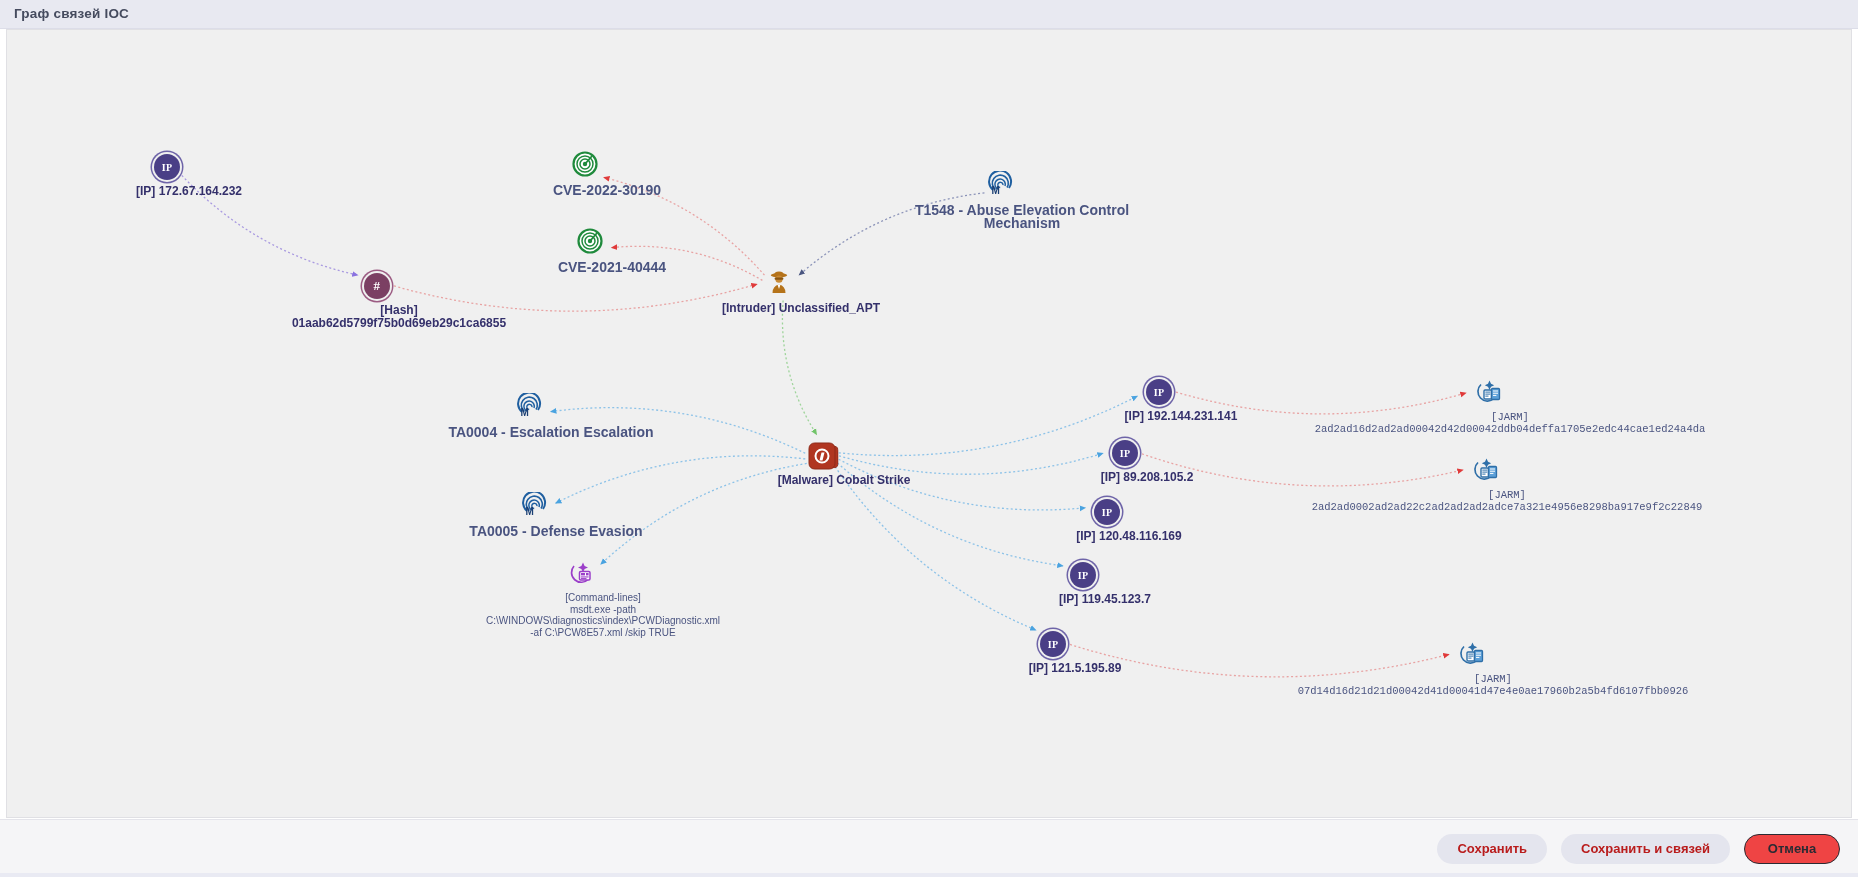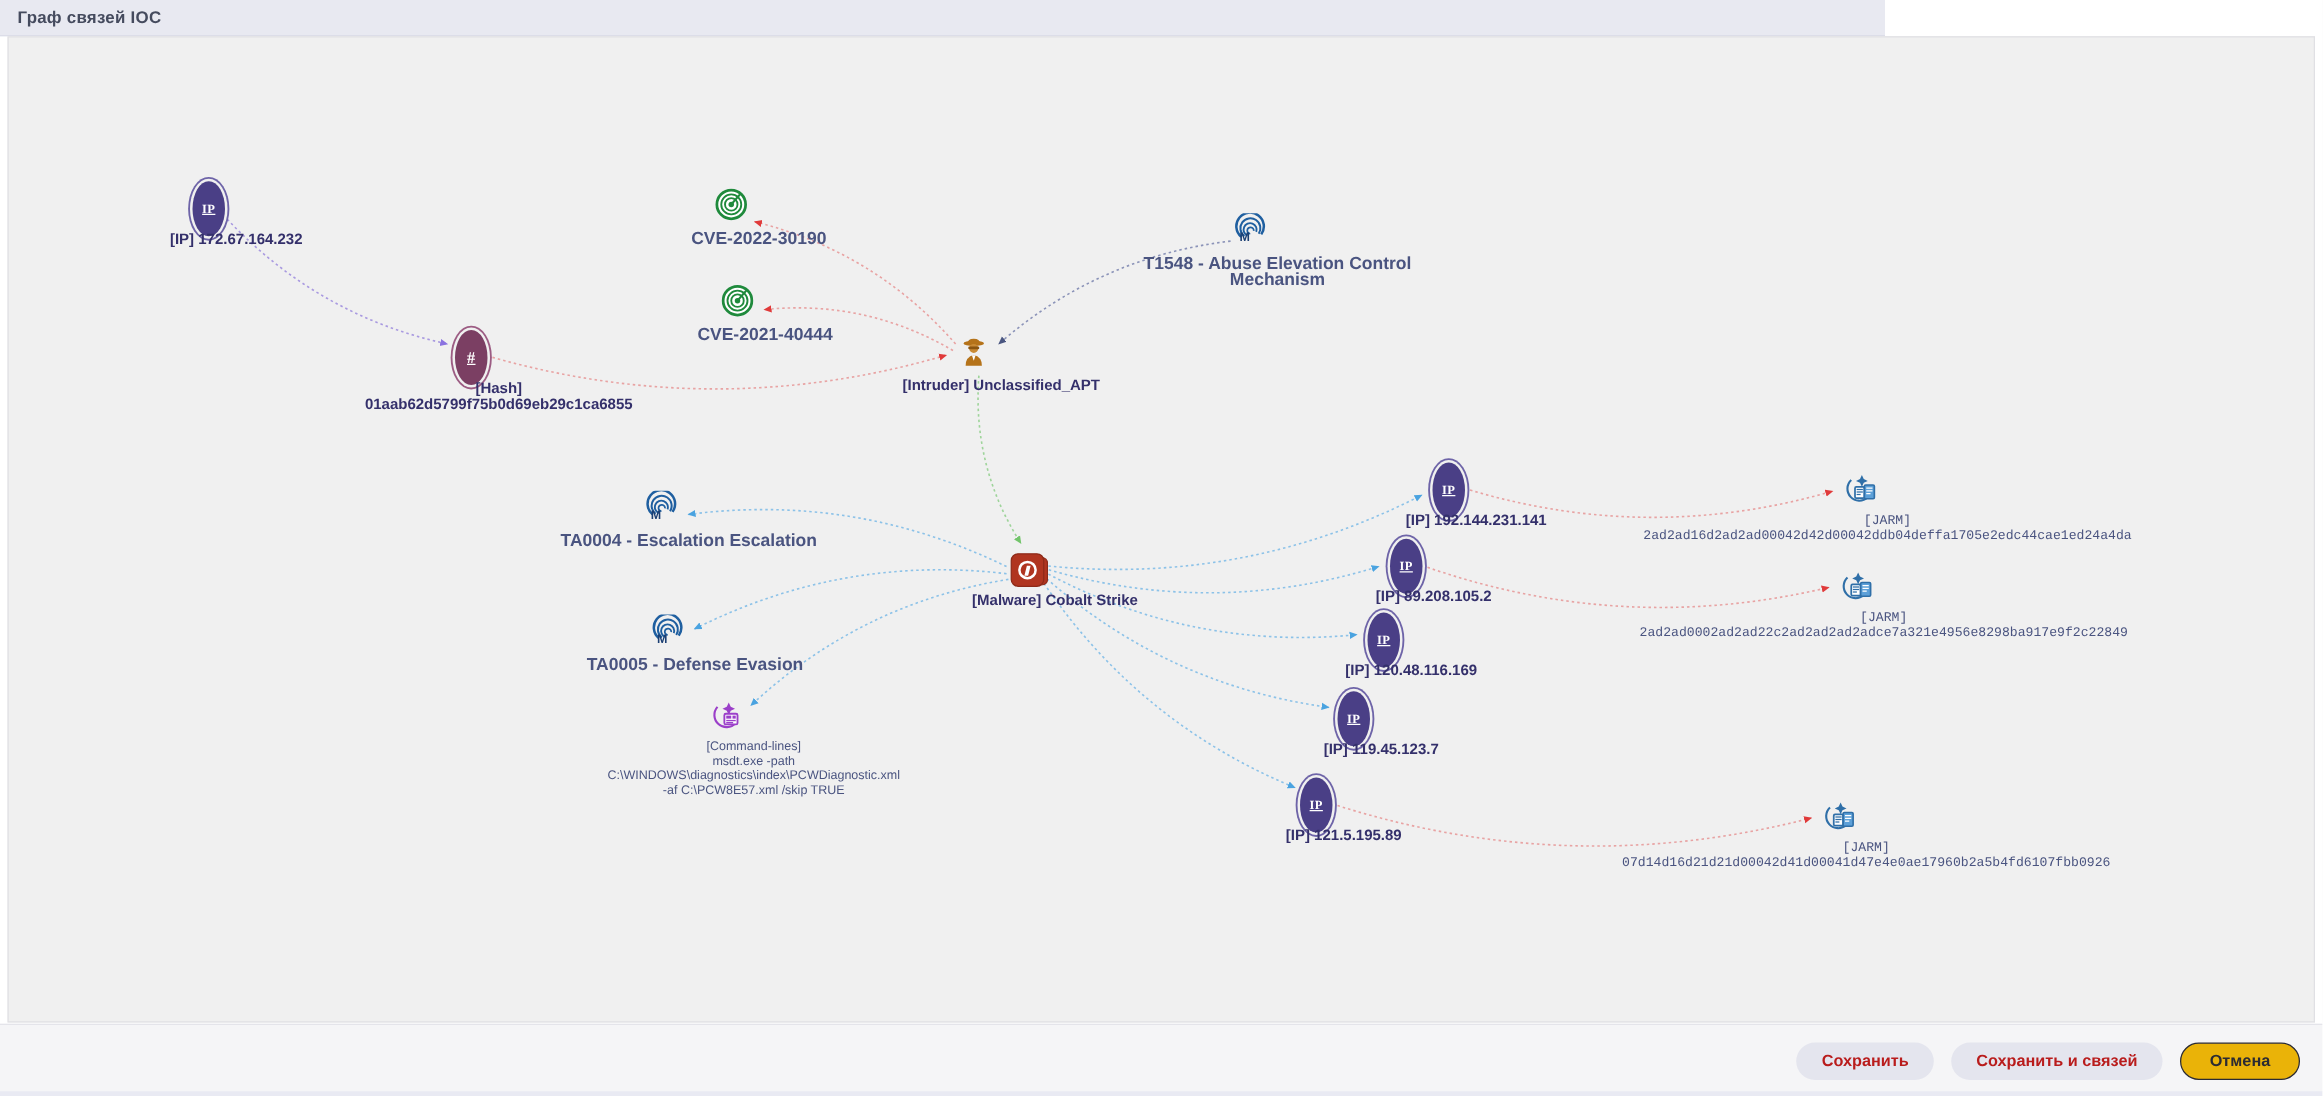--- a/index.html
+++ b/index.html
@@ -11,21 +11,21 @@
     font-family: "Liberation Sans", sans-serif;
   }
   #app {
     position: relative;
     width: 1858px; height: 877px;
     background: #ffffff;
   }
   
   #titlebar {
     position: absolute; left: 0; top: 0;
-    width: 1508px; height: 29px;
+    width: 1858px; height: 29px;
     background: #e8e9f1;
     border-bottom: 1px solid #dcdde8;
     padding-left: 48px;
   }
   #titlebar .title {
     position: absolute; left: 14px; top: 6px;
     font-size: 13.5px; font-weight: bold;
     color: #454b5e;
     letter-spacing: .2px;
   }
@@ -59,25 +59,25 @@
     pointer-events: none;
     padding-left: 44px;
   }
   .node .label.bold { font-weight: bold; font-size: 12px; color: #34306b; }
   .node .label.plain { font-weight: bold; color: #4a5480; font-size: 14px; }
   .node .label.jarm  { font-weight: normal; color: #4a5480; font-size: 10.5px; line-height: 12px; font-family: Liberation Mono, monospace;}
   .node .label.cmd   { font-weight: normal; color: #4a5480; font-size: 10px; line-height: 11.5px;}
 
   
   .circ {
-    width: 26px; height: 44px; border-radius: 50%;
+    width: 26px; height: 26px; border-radius: 50%;
     display: flex; align-items: center; justify-content: center;
     color: #ffffff; font-weight: bold;
     font-family: "Liberation Serif", serif;
-    font-size: 10px; letter-spacing: .3px; text-decoration: underline;
+    font-size: 10px; letter-spacing: .3px;
   }
   .circ.ip   { background: #4a3f86; box-shadow: 0 0 0 2px #f0f0f0, 0 0 0 3.5px #6e64a8; }
   .circ.hash { background: #7b3f63; box-shadow: 0 0 0 2px #f0f0f0, 0 0 0 3.5px #9c5c83; font-size: 13px;}
 
   
   .mal {
     width: 27px; height: 27px; border-radius: 6px;
     background: #b03520;
     border: 1.5px solid #8d2a18;
     display: flex; align-items: center; justify-content: center;
@@ -111,21 +111,21 @@
     background:#e9eaf3;
   }
   .btn {
     height: 30px; min-width: 96px; padding: 0 20px;
     border-radius: 16px; font-size: 13px; font-weight: bold;
     display: flex; align-items: center; justify-content: center;
     border: none; outline: none; cursor: default;
     font-family: "Liberation Sans", sans-serif;
   }
   .btn.disabled { background: #e4e5ee; color: #b91c1c; }
-  .btn.outline  { background: #eab308; color: #2b2b33; border: 1.7px solid #2b2b33; }
+  .btn.outline  { background: #ef4444; color: #2b2b33; border: 1.7px solid #2b2b33; }
 </style>
 </head>
 <body>
 
 <div id="app">
 
   <div id="titlebar">
     <div class="title">Граф связей IOC</div>
   </div>
 

